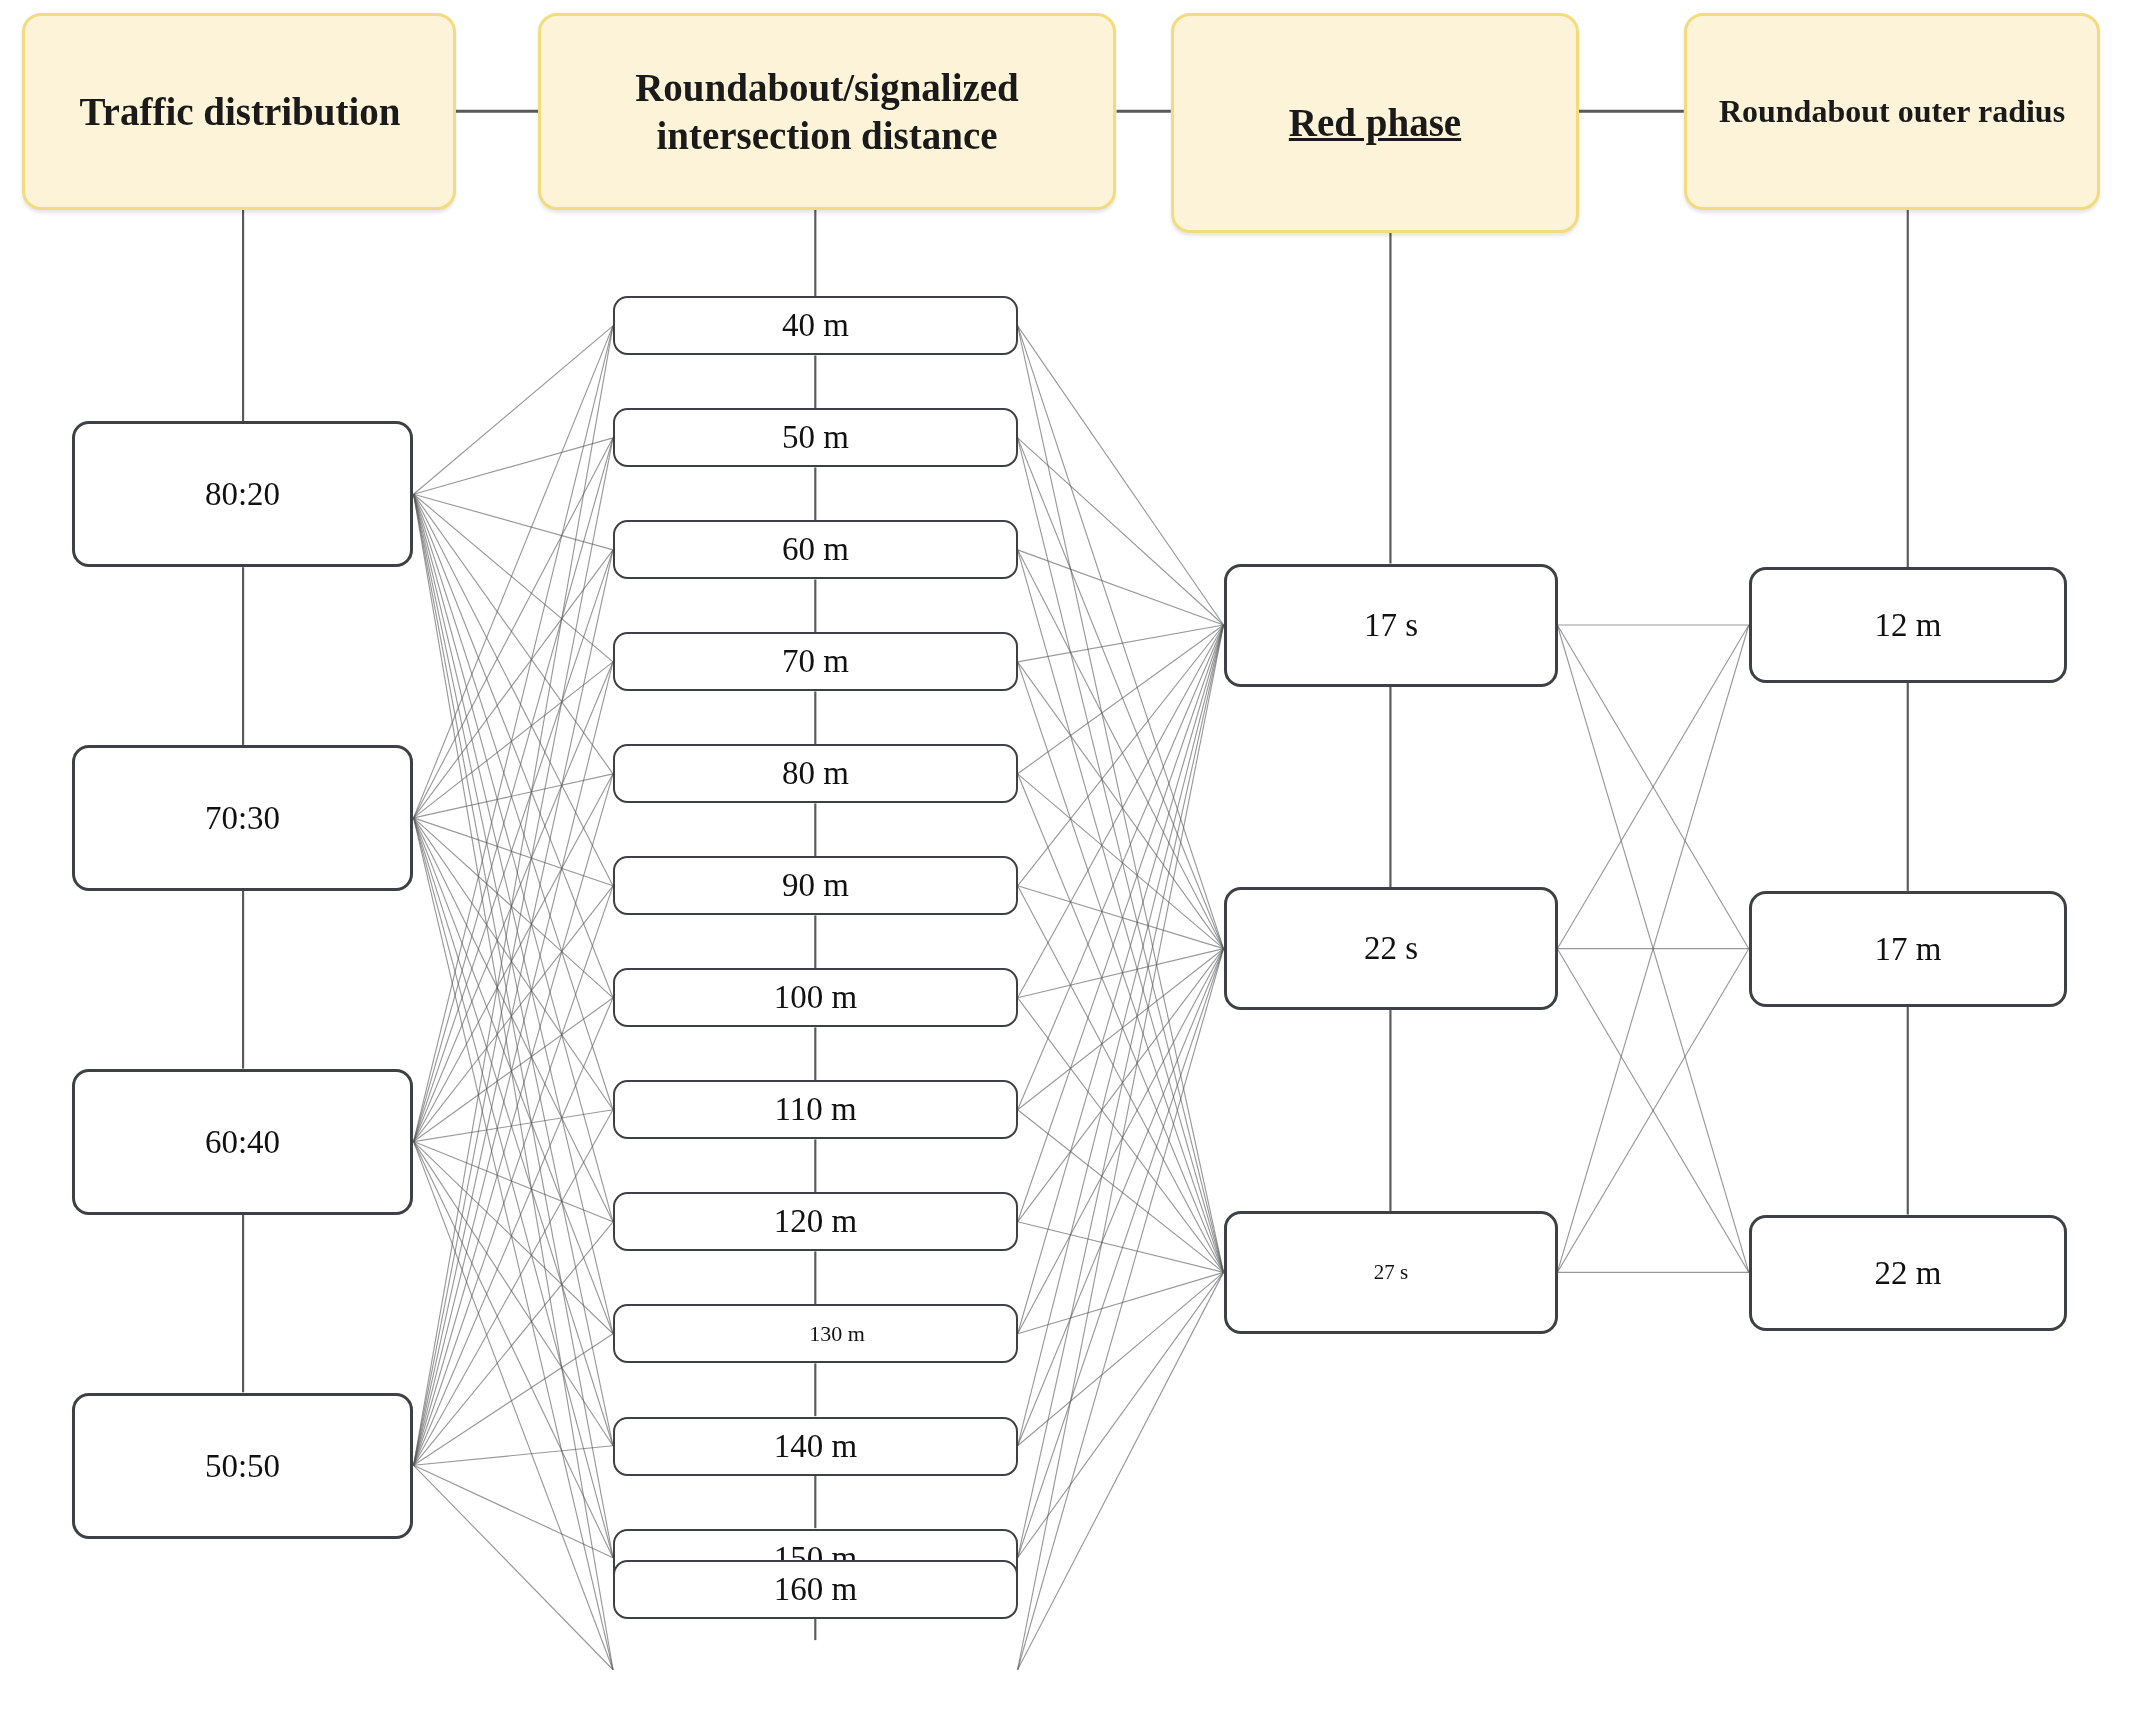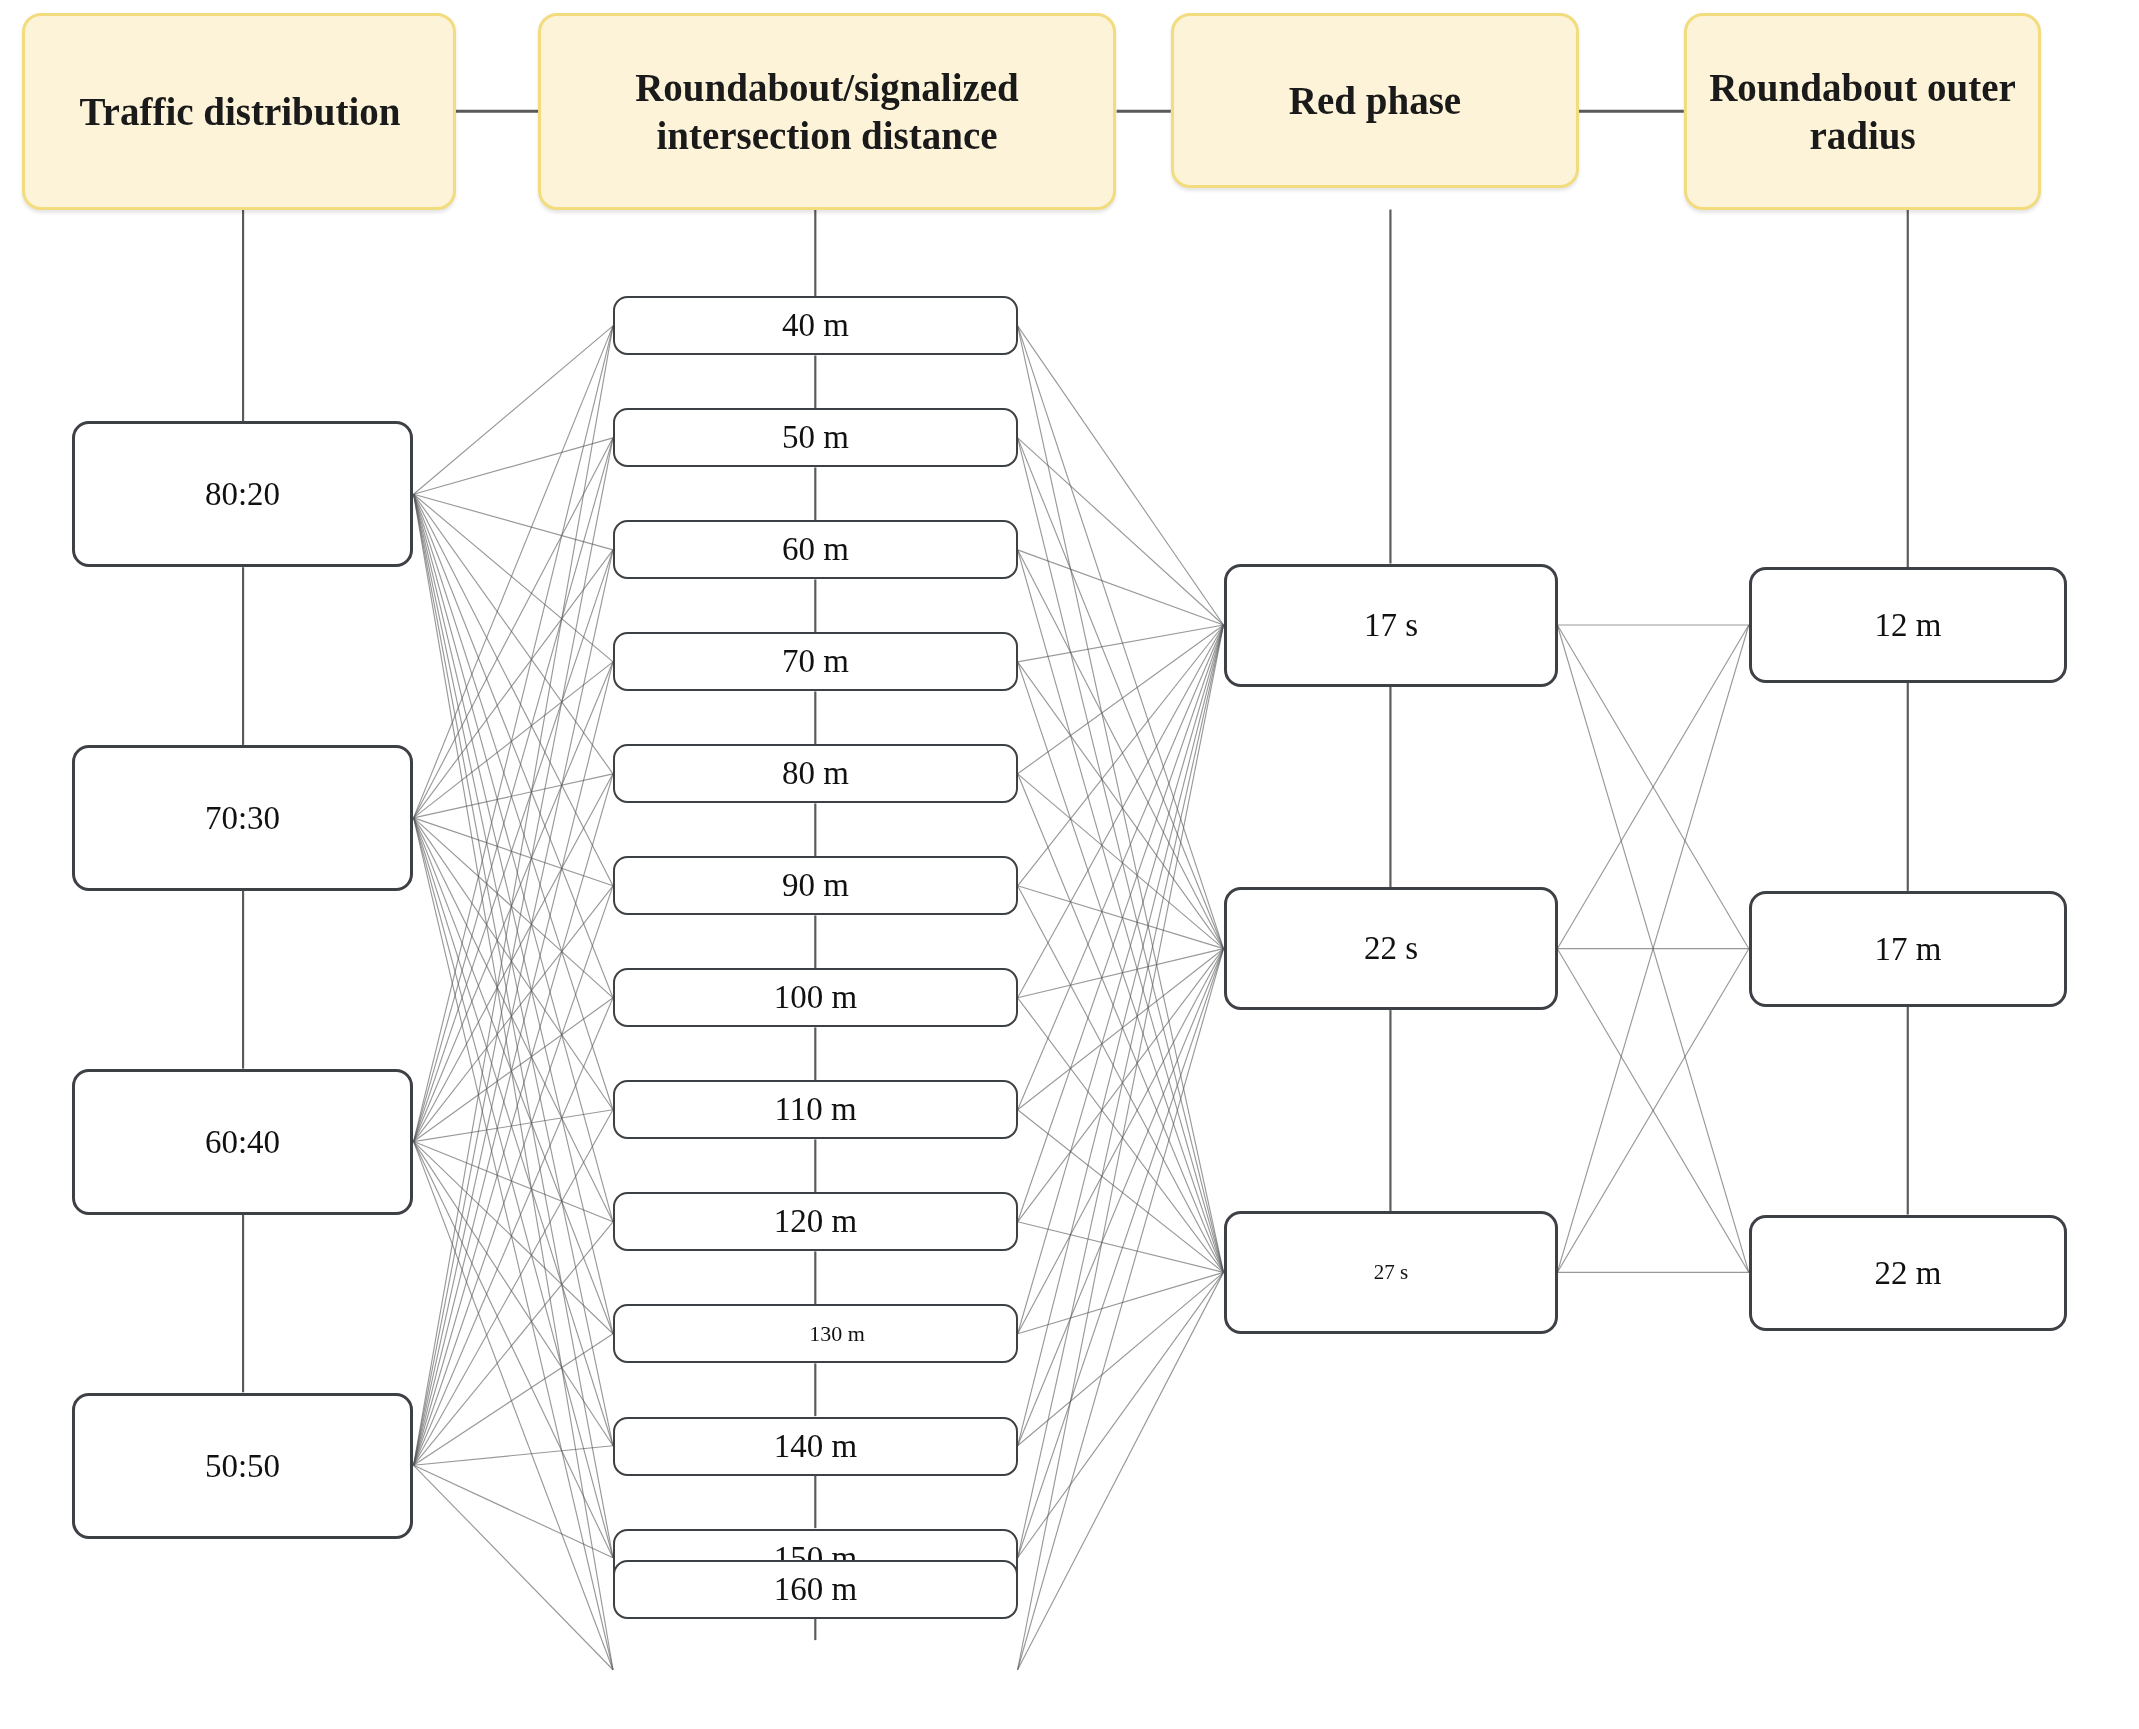--- a/index.html
+++ b/index.html
@@ -179,23 +179,23 @@
       <div class="node small" style="left: 613px; top: 632px; width: 405px; height: 59px; font-size: 33px;">70 m</div>
       <div class="node small" style="left: 613px; top: 744px; width: 405px; height: 59px; font-size: 33px;">80 m</div>
       <div class="node small" style="left: 613px; top: 856px; width: 405px; height: 59px; font-size: 33px;">90 m</div>
       <div class="node small" style="left: 613px; top: 968px; width: 405px; height: 59px; font-size: 33px;">100 m</div>
       <div class="node small" style="left: 613px; top: 1080px; width: 405px; height: 59px; font-size: 33px;">110 m</div>
       <div class="node small" style="left: 613px; top: 1192px; width: 405px; height: 59px; font-size: 33px;">120 m</div>
       <div class="node small" style="left: 613px; top: 1304px; width: 405px; height: 59px; font-size: 22px; padding-left: 43px;">130 m</div>
       <div class="node small" style="left: 613px; top: 1417px; width: 405px; height: 59px; font-size: 33px; text-align: right;">140 m</div>
       <div class="node small" style="left: 613px; top: 1529px; width: 405px; height: 59px; font-size: 33px;">150 m</div>
       <div class="node small" style="left: 613px; top: 1560px; width: 405px; height: 59px; font-size: 33px;">160 m</div>
-      <div class="hdr" style="left: 1171px; top: 13px; width: 408px; height: 175px; font-size: 39px;">Red phase</div>
+      <div class="hdr" style="left: 1171px; top: 13px; width: 408px; height: 220px; font-size: 39px; text-decoration: underline;">Red phase</div>
       <div class="node" style="left: 1224px; top: 564px; width: 334px; height: 123px; font-size: 33px;">17 s</div>
       <div class="node" style="left: 1224px; top: 887px; width: 334px; height: 123px; font-size: 33px;">22 s</div>
       <div class="node" style="left: 1224px; top: 1211px; width: 334px; height: 123px; font-size: 21px;">27 s</div>
-      <div class="hdr" style="left: 1684px; top: 13px; width: 357px; height: 197px; font-size: 39px;">Roundabout outer radius</div>
+      <div class="hdr" style="left: 1684px; top: 13px; width: 416px; height: 197px; font-size: 32px;">Roundabout outer radius</div>
       <div class="node" style="left: 1749px; top: 567px; width: 318px; height: 116px; font-size: 33px;">12 m</div>
       <div class="node" style="left: 1749px; top: 891px; width: 318px; height: 116px; font-size: 33px;">17 m</div>
       <div class="node" style="left: 1749px; top: 1215px; width: 318px; height: 116px; font-size: 33px;">22 m</div>
     </div>
 </div>
 
 
 </body></html>

